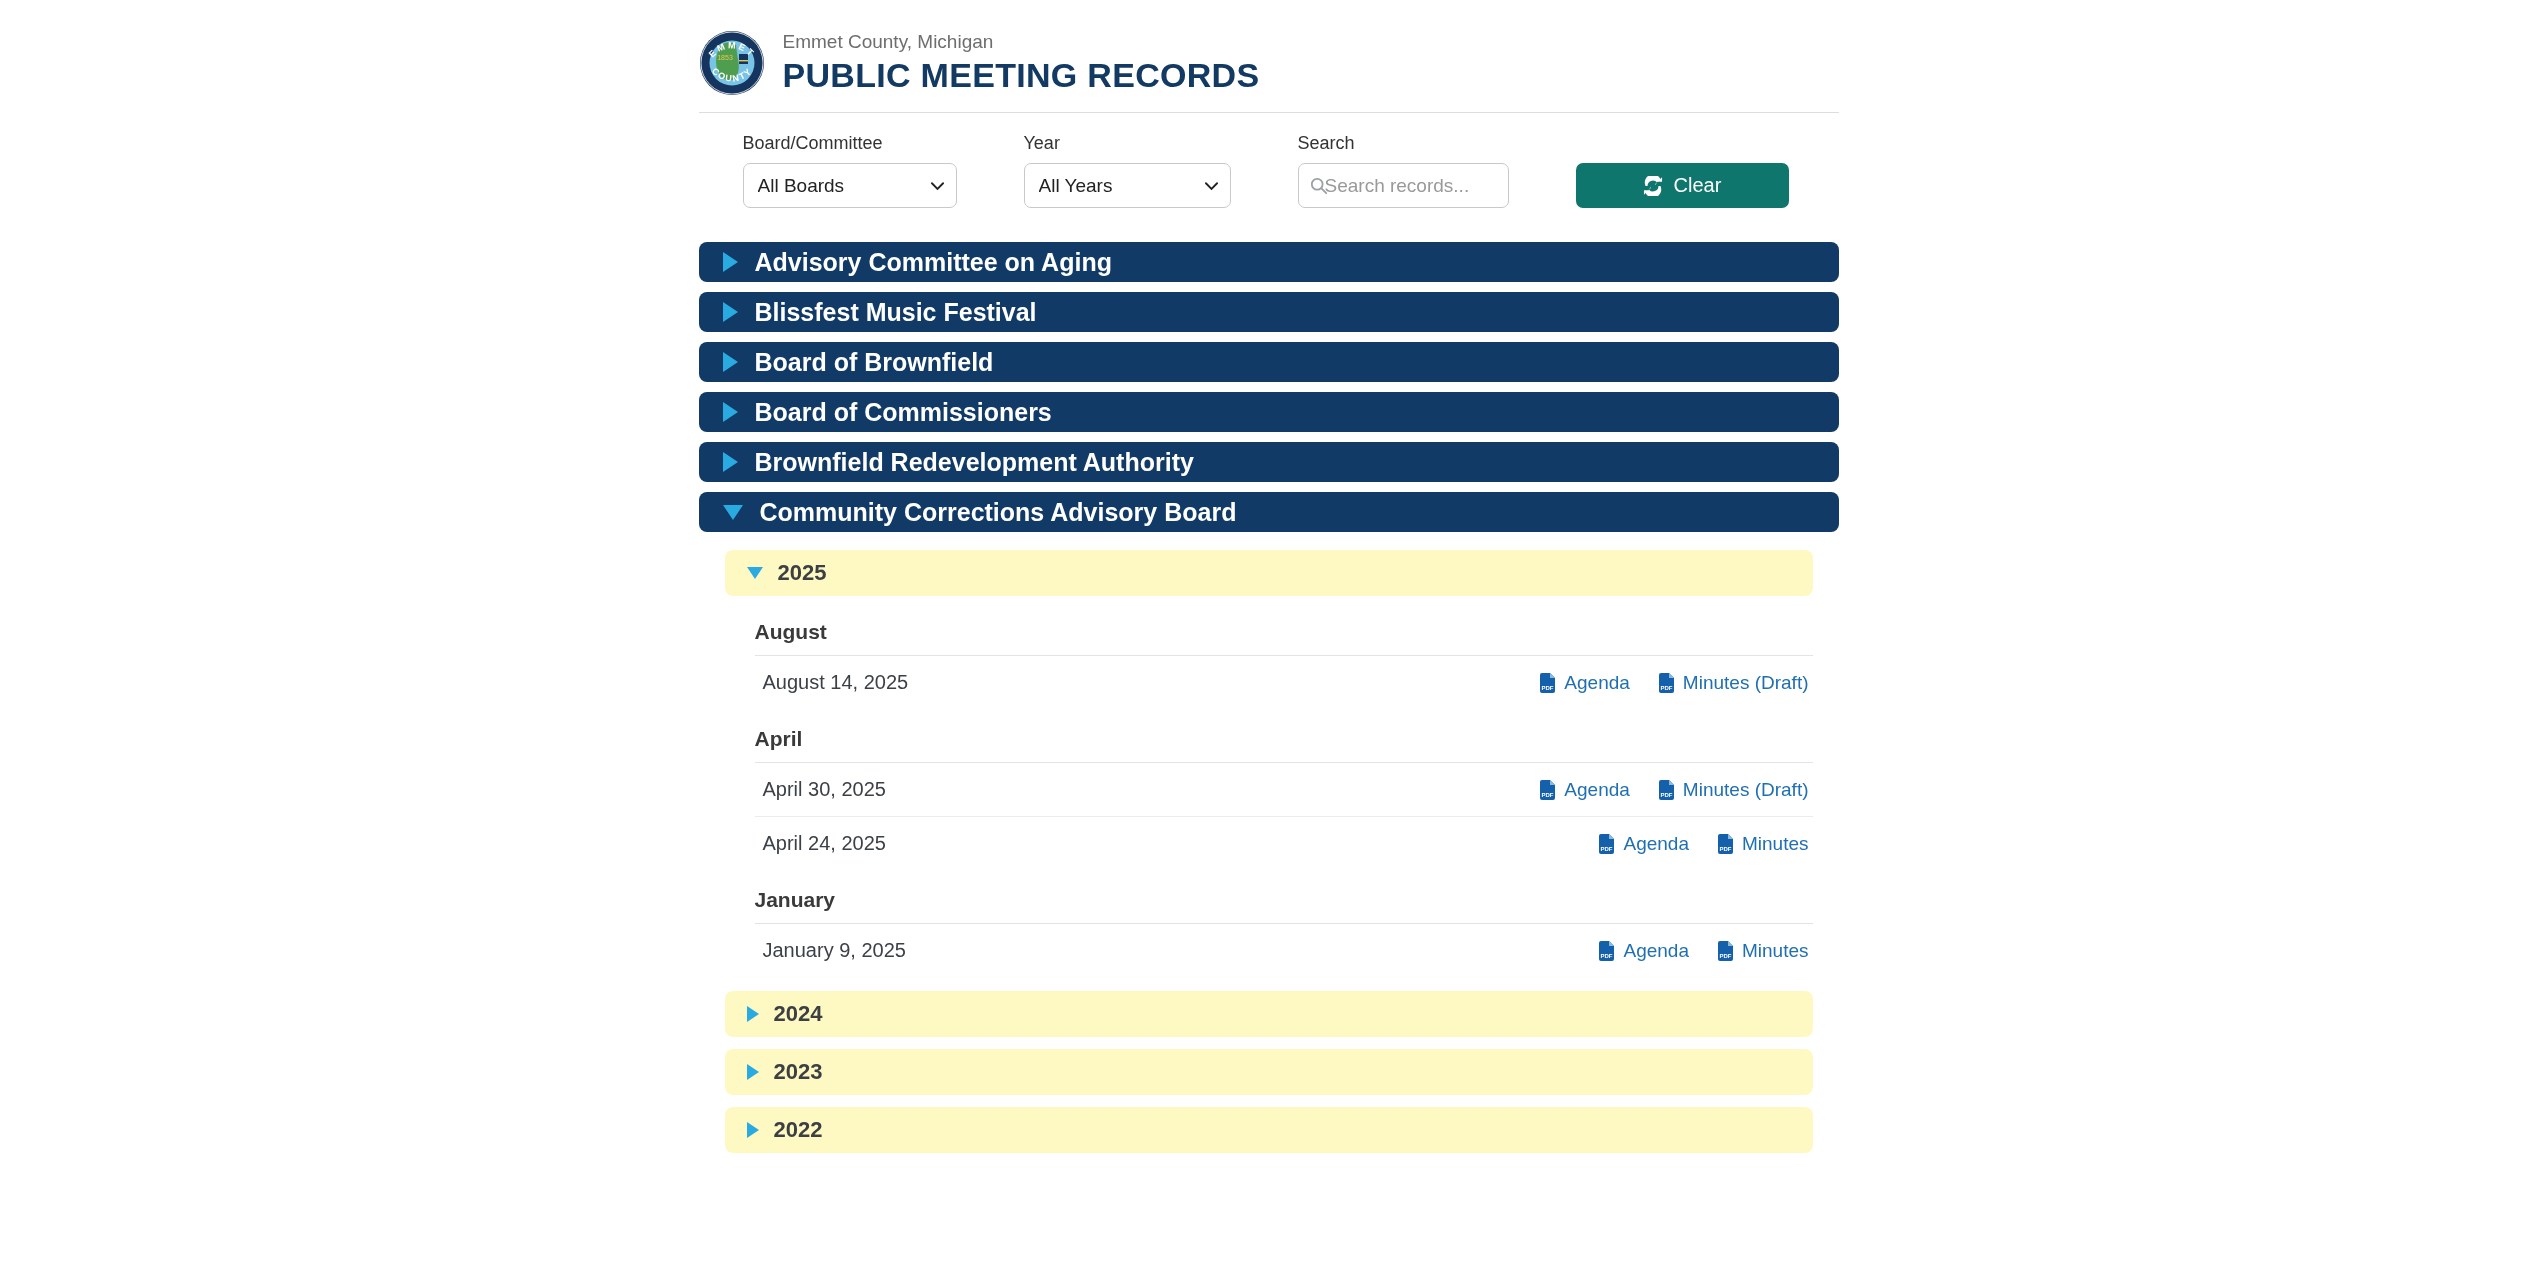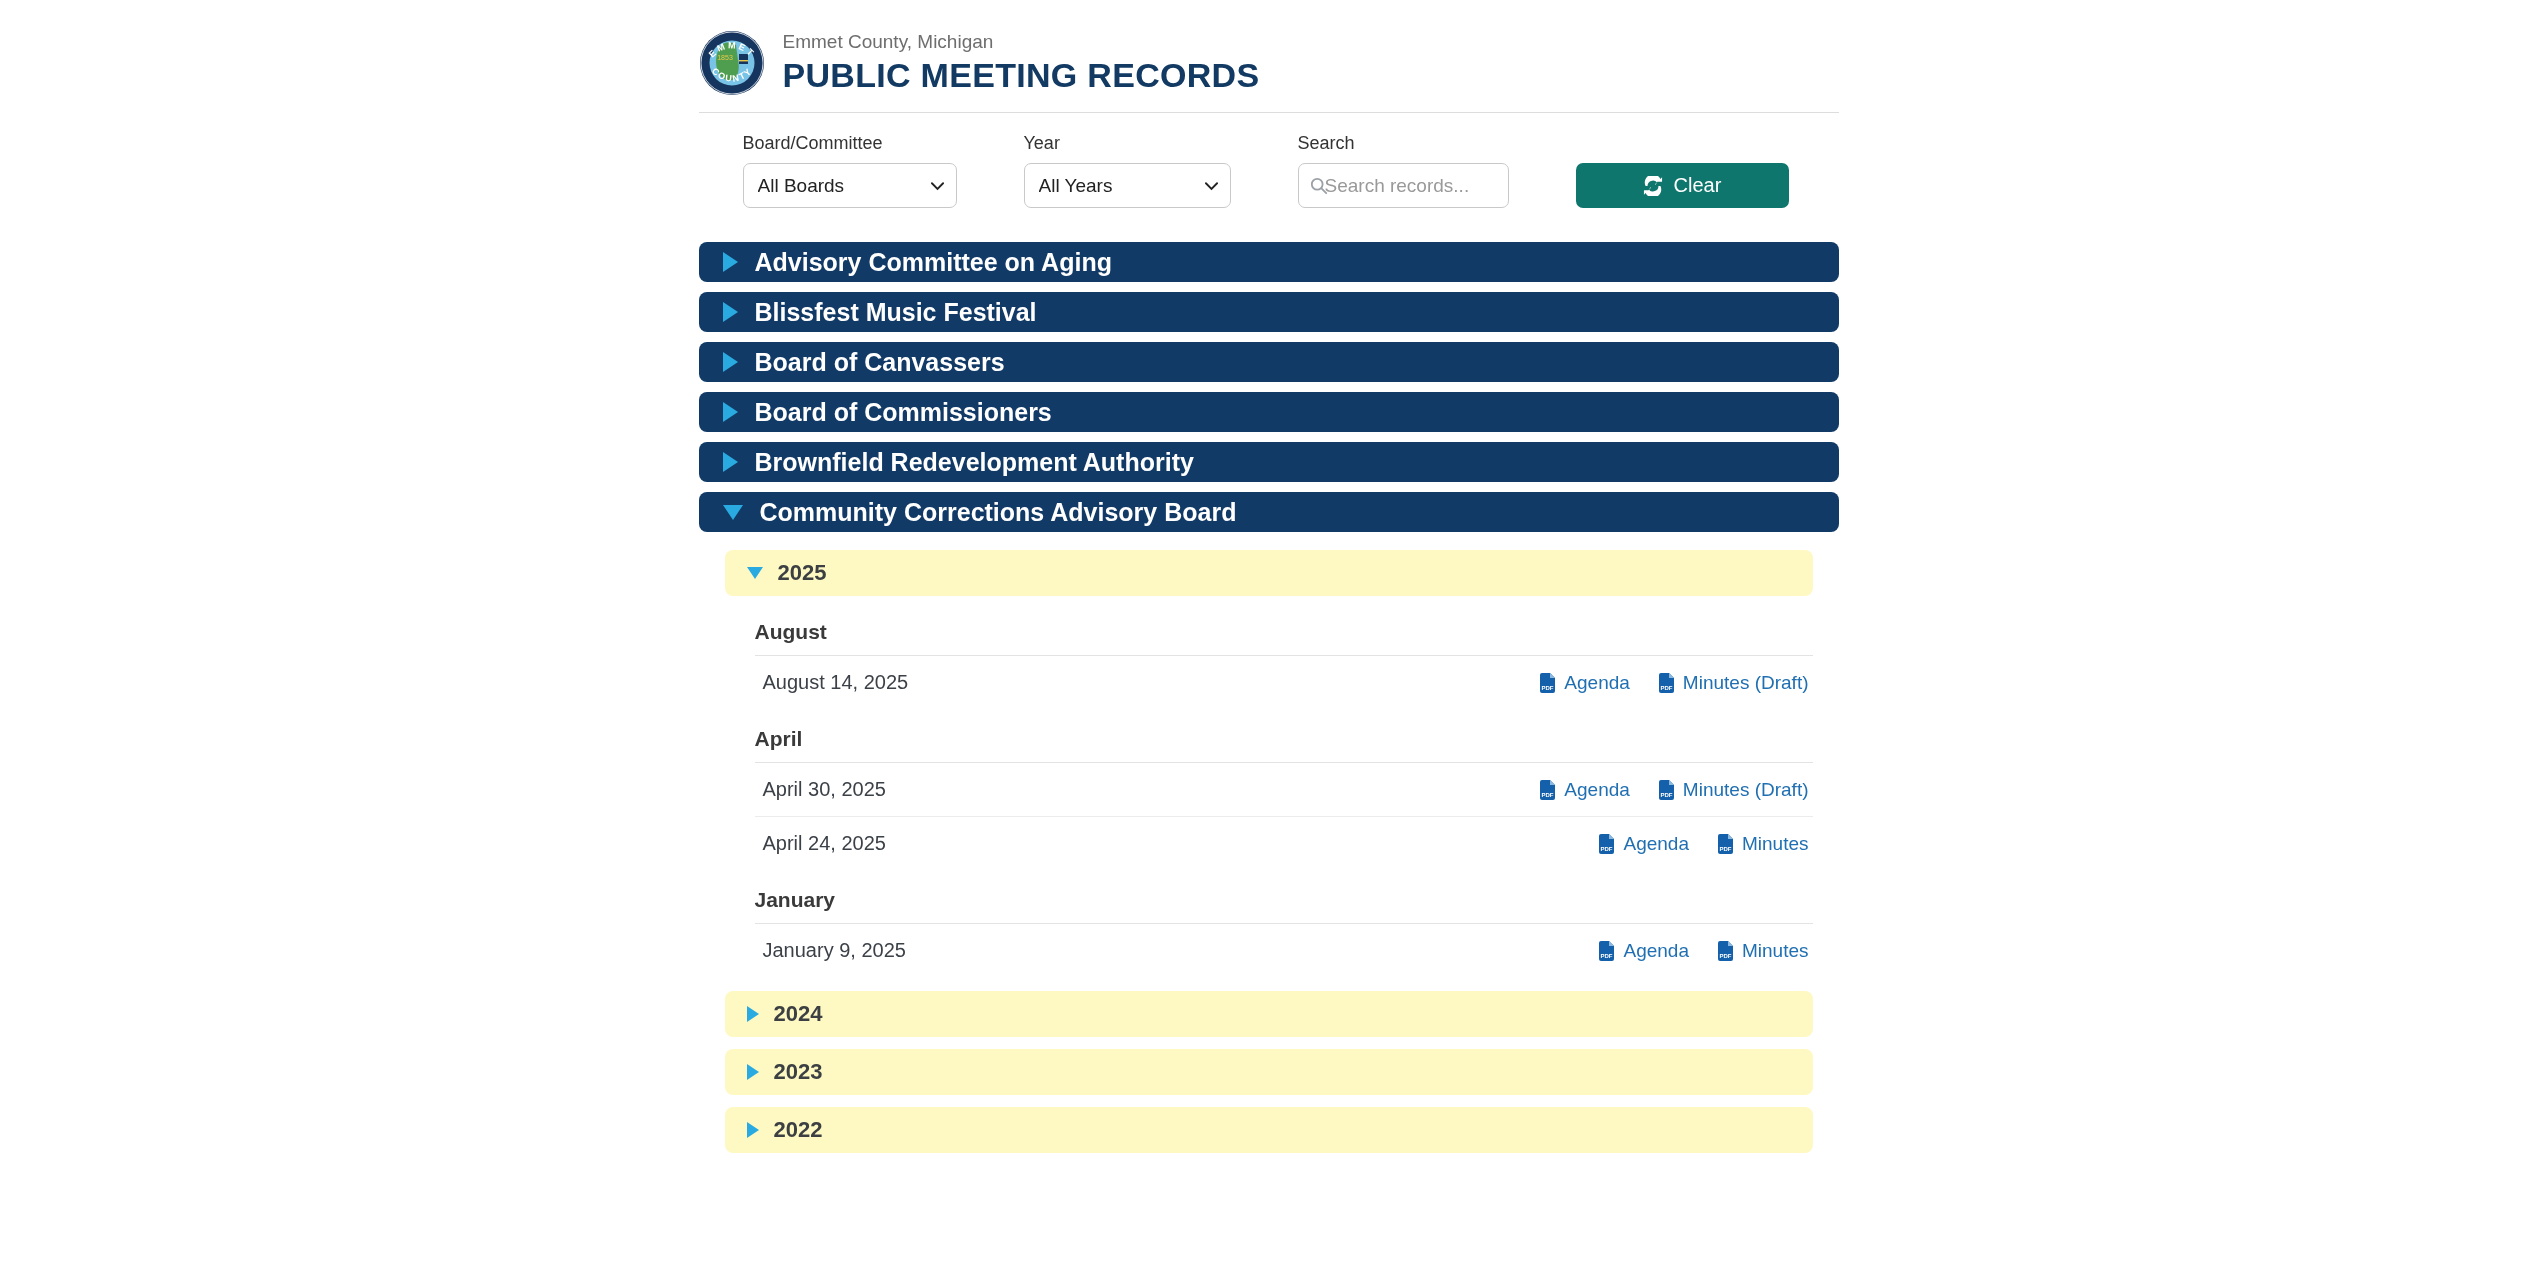--- a/index.html
+++ b/index.html
@@ -163,21 +163,21 @@
   <div class="board-bar">
     <span class="tri-right"></span>
     <span class="board-bar-title">Advisory Committee on Aging</span>
   </div>
   <div class="board-bar">
     <span class="tri-right"></span>
     <span class="board-bar-title">Blissfest Music Festival</span>
   </div>
   <div class="board-bar">
     <span class="tri-right"></span>
-    <span class="board-bar-title">Board of Canvassers</span>
+    <span class="board-bar-title">Board of Brownfield</span>
   </div>
   <div class="board-bar">
     <span class="tri-right"></span>
     <span class="board-bar-title">Board of Commissioners</span>
   </div>
   <div class="board-bar">
     <span class="tri-right"></span>
     <span class="board-bar-title">Brownfield Redevelopment Authority</span>
   </div>
 

